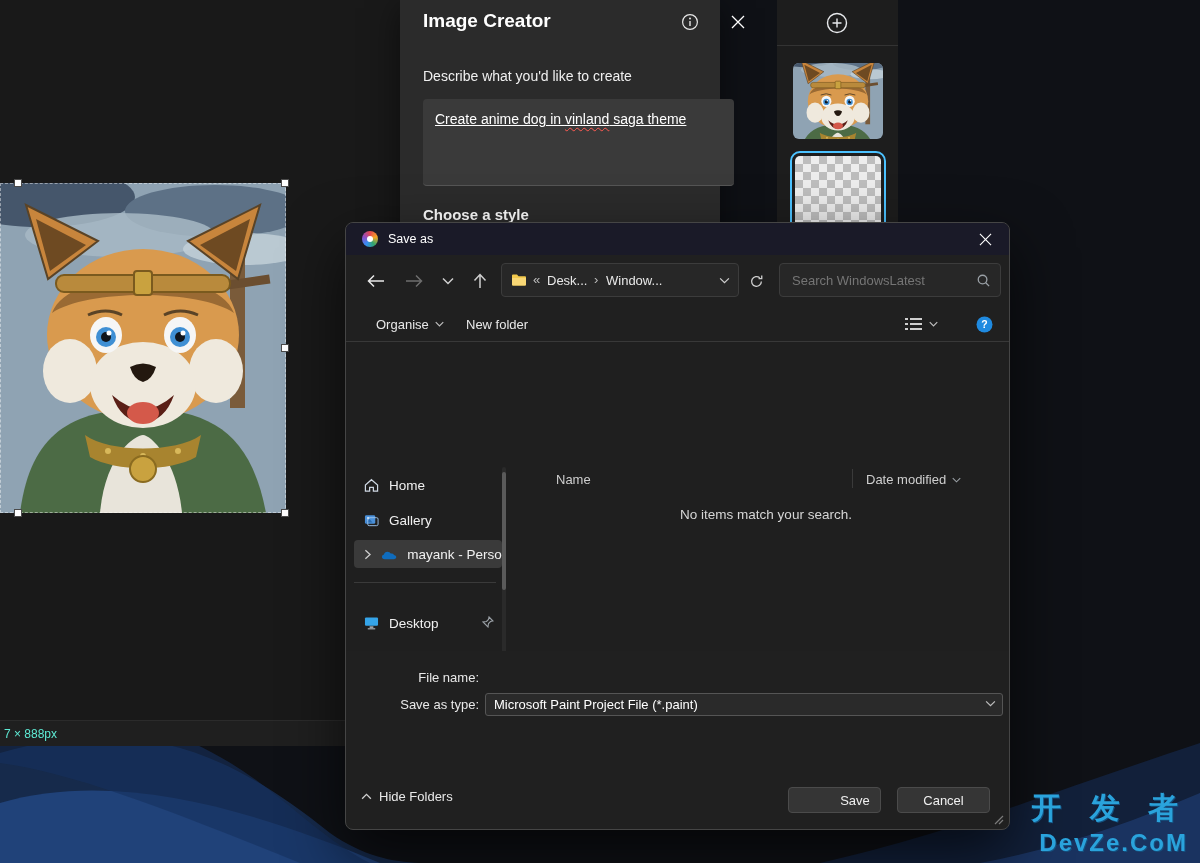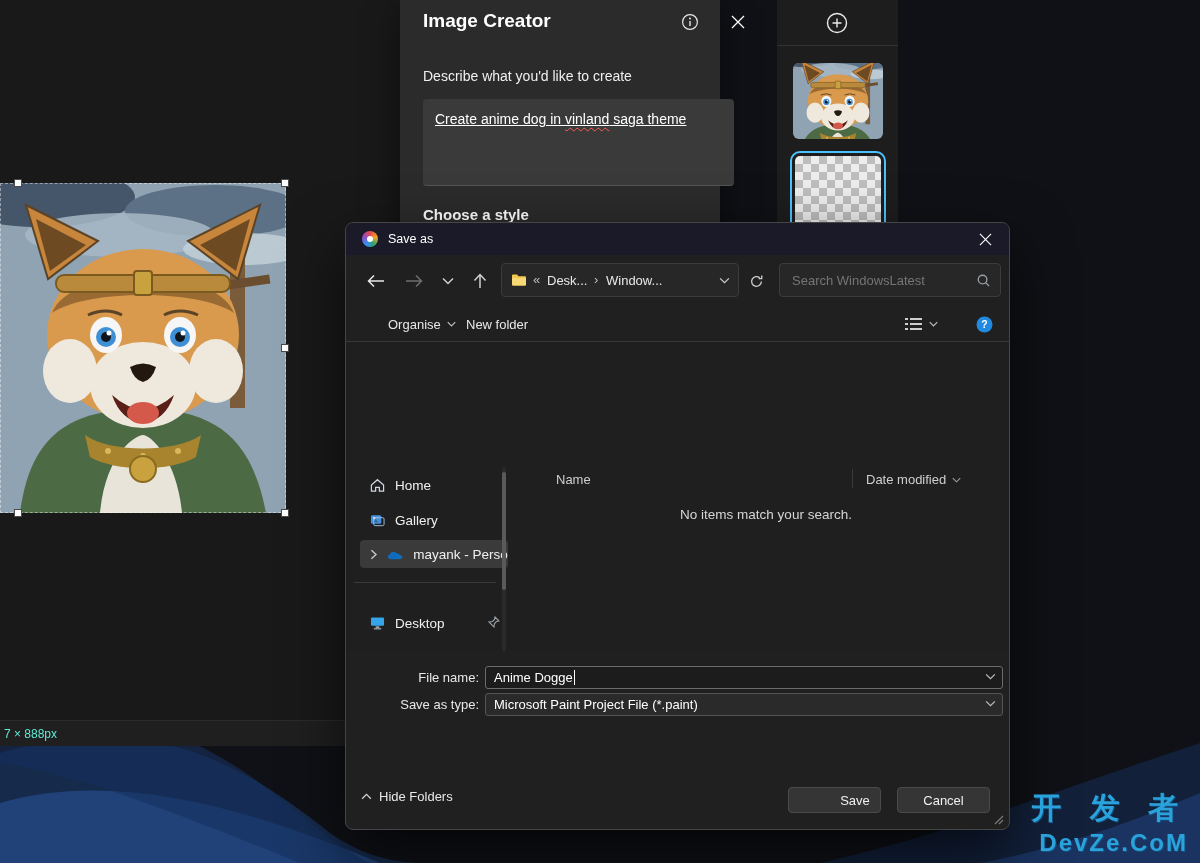--- a/index.html
+++ b/index.html
@@ -45,21 +45,21 @@
   .titlebar .app-icon{position:absolute;left:16px;top:8px;width:16px;height:16px;border-radius:50%;
     background:conic-gradient(#e5484d,#f5a524,#30a46c,#368ff5,#8e4ec6,#e5484d);}
   .titlebar .app-icon::after{content:"";position:absolute;left:5px;top:5px;width:6px;height:6px;border-radius:50%;background:#fff;}
   .titlebar .t{position:absolute;left:42px;top:0;line-height:32px;font-size:12.5px;color:#fff;}
   .nav-ic{position:absolute;top:45px;width:28px;height:26px;display:flex;align-items:center;justify-content:center;cursor:pointer;border-radius:4px;}
   .field{position:absolute;top:40px;height:34px;background:#272727;border:1px solid #3c3c3c;border-radius:4px;}
   .addr-txt{font-size:13px;color:#e8e8e8;white-space:nowrap;}
   .toolbar-item{position:absolute;top:88px;height:26px;display:flex;align-items:center;gap:6px;font-size:13px;color:#e8e8e8;cursor:pointer;}
   .tb-divider{position:absolute;left:0;top:118px;width:100%;height:1px;background:#383838;}
   .content{position:absolute;left:0;top:119px;width:100%;height:309px;background:#1f1f1f;overflow:hidden;}
-  .side-item{position:absolute;left:14px;width:148px;height:28px;display:flex;align-items:center;gap:10px;
+  .side-item{position:absolute;left:8px;width:148px;height:28px;display:flex;align-items:center;gap:10px;
     padding-left:10px;border-radius:4px;font-size:13.5px;color:#f0f0f0;cursor:pointer;}
   .side-item.sel{background:#3a3a3a;}
   .side-item .lbl{white-space:nowrap;overflow:hidden;}
   .pin{position:absolute;right:8px;top:7px;}
   .side-sep{position:absolute;left:8px;width:142px;height:1px;background:#3a3a3a;}
   .col-head{position:absolute;font-size:13px;color:#cfcfcf;cursor:pointer;display:flex;align-items:center;gap:6px;}
   .empty-msg{position:absolute;left:260px;top:165px;width:320px;text-align:center;font-size:13.5px;color:#d6d6d6;}
   .vscroll-track{position:absolute;left:156px;top:125px;width:4px;height:295px;background:#2a2a2a;border-radius:2px;}
   .vscroll-thumb{position:absolute;left:156px;top:130px;width:4px;height:118px;background:#5a5a5a;border-radius:2px;cursor:pointer;}
   .fields{position:absolute;left:0;top:428px;width:100%;height:92px;background:#202020;}
@@ -255,21 +255,21 @@
     <div class="field" style="left:433px;width:222px;">
       <input style="position: absolute; left: 0px; top: 0px; width: 100%; height: 100%; background: transparent; border: none; outline: none; color: #ec4899; font-size: 13px; padding: 0px 30px 0px 12px; font-family: inherit;" placeholder="Search WindowsLatest">
       <div style="position:absolute;right:9px;top:9px;">
         <svg width="15" height="15" viewBox="0 0 16 16">
             <circle cx="7" cy="7" r="4.6" fill="none" stroke="#9aa0a6" stroke-width="1.4"></circle>
             <path d="M10.4 10.4 L14 14" stroke="#9aa0a6" stroke-width="1.4"></path>
           </svg>
       </div>
     </div>
 
-    <div class="toolbar-item" style="left:42px;">
+    <div class="toolbar-item" style="left:30px;">
       <span>Organise</span>
       <svg width="9" height="6" viewBox="0 0 12 8">
           <path d="M1 1.5 L6 6.5 L11 1.5" fill="none" stroke="#bdbdbd" stroke-width="1.6"></path>
         </svg>
     </div>
     <div class="toolbar-item" style="left:120px;">
       <span>New folder</span>
     </div>
     <div class="toolbar-item" style="left:558px;">
       <svg width="19" height="16" viewBox="0 0 19 16">
@@ -351,27 +351,20 @@
         <svg width="9" height="6" viewBox="0 0 12 8">
             <path d="M1 1.5 L6 6.5 L11 1.5" fill="none" stroke="#9aa0a6" stroke-width="1.4"></path>
           </svg>
       </div>
       <div class="empty-msg">No items match your search.</div>
 
     </div>
 
     <div class="fields">
       <div class="f-label" style="left:5px;top:19px;">File name:</div>
-      <div class="combo" style="top:15px;">
-        <span>Anime Dogge</span>
-          <span class="caret"></span>
-        <svg class="chev" width="11" height="7" viewBox="0 0 12 8">
-            <path d="M1 1.5 L6 6.5 L11 1.5" fill="none" stroke="#bdbdbd" stroke-width="1.4"></path>
-          </svg>
-      </div>
       <div class="f-label" style="left:5px;top:46px;">Save as type:</div>
       <div class="combo" style="top:42px;background:#2a2a2a;border-color:#555;">
         <span>Microsoft Paint Project File (*.paint)</span>
         <svg class="chev" width="11" height="7" viewBox="0 0 12 8">
             <path d="M1 1.5 L6 6.5 L11 1.5" fill="none" stroke="#bdbdbd" stroke-width="1.4"></path>
           </svg>
       </div>
     </div>
 
     <div class="hide-folders">

